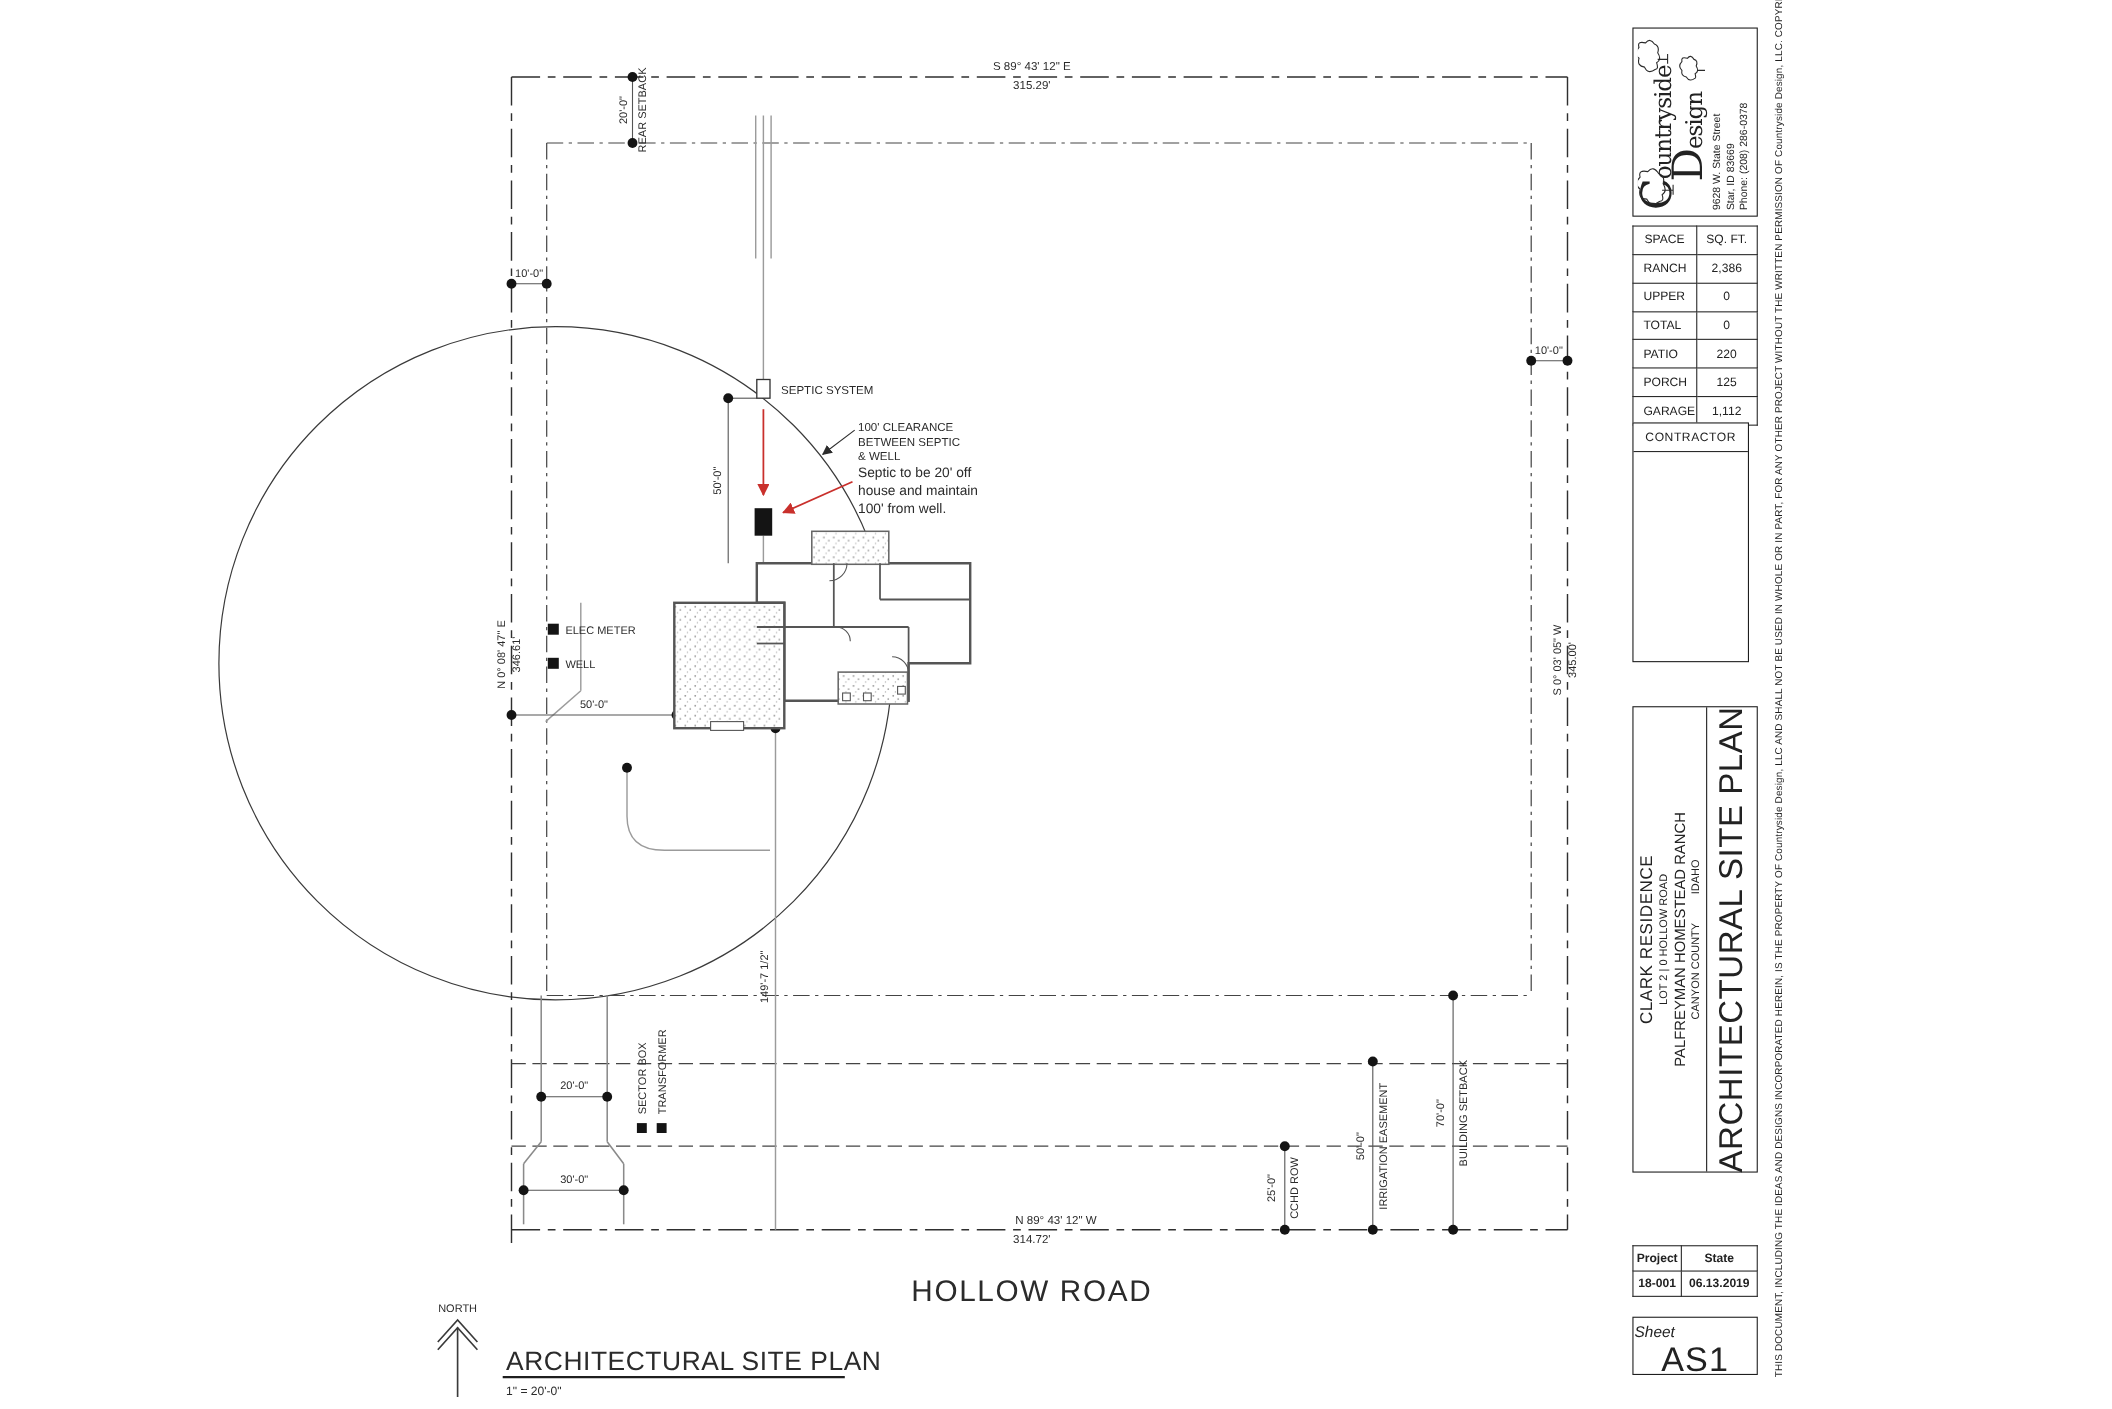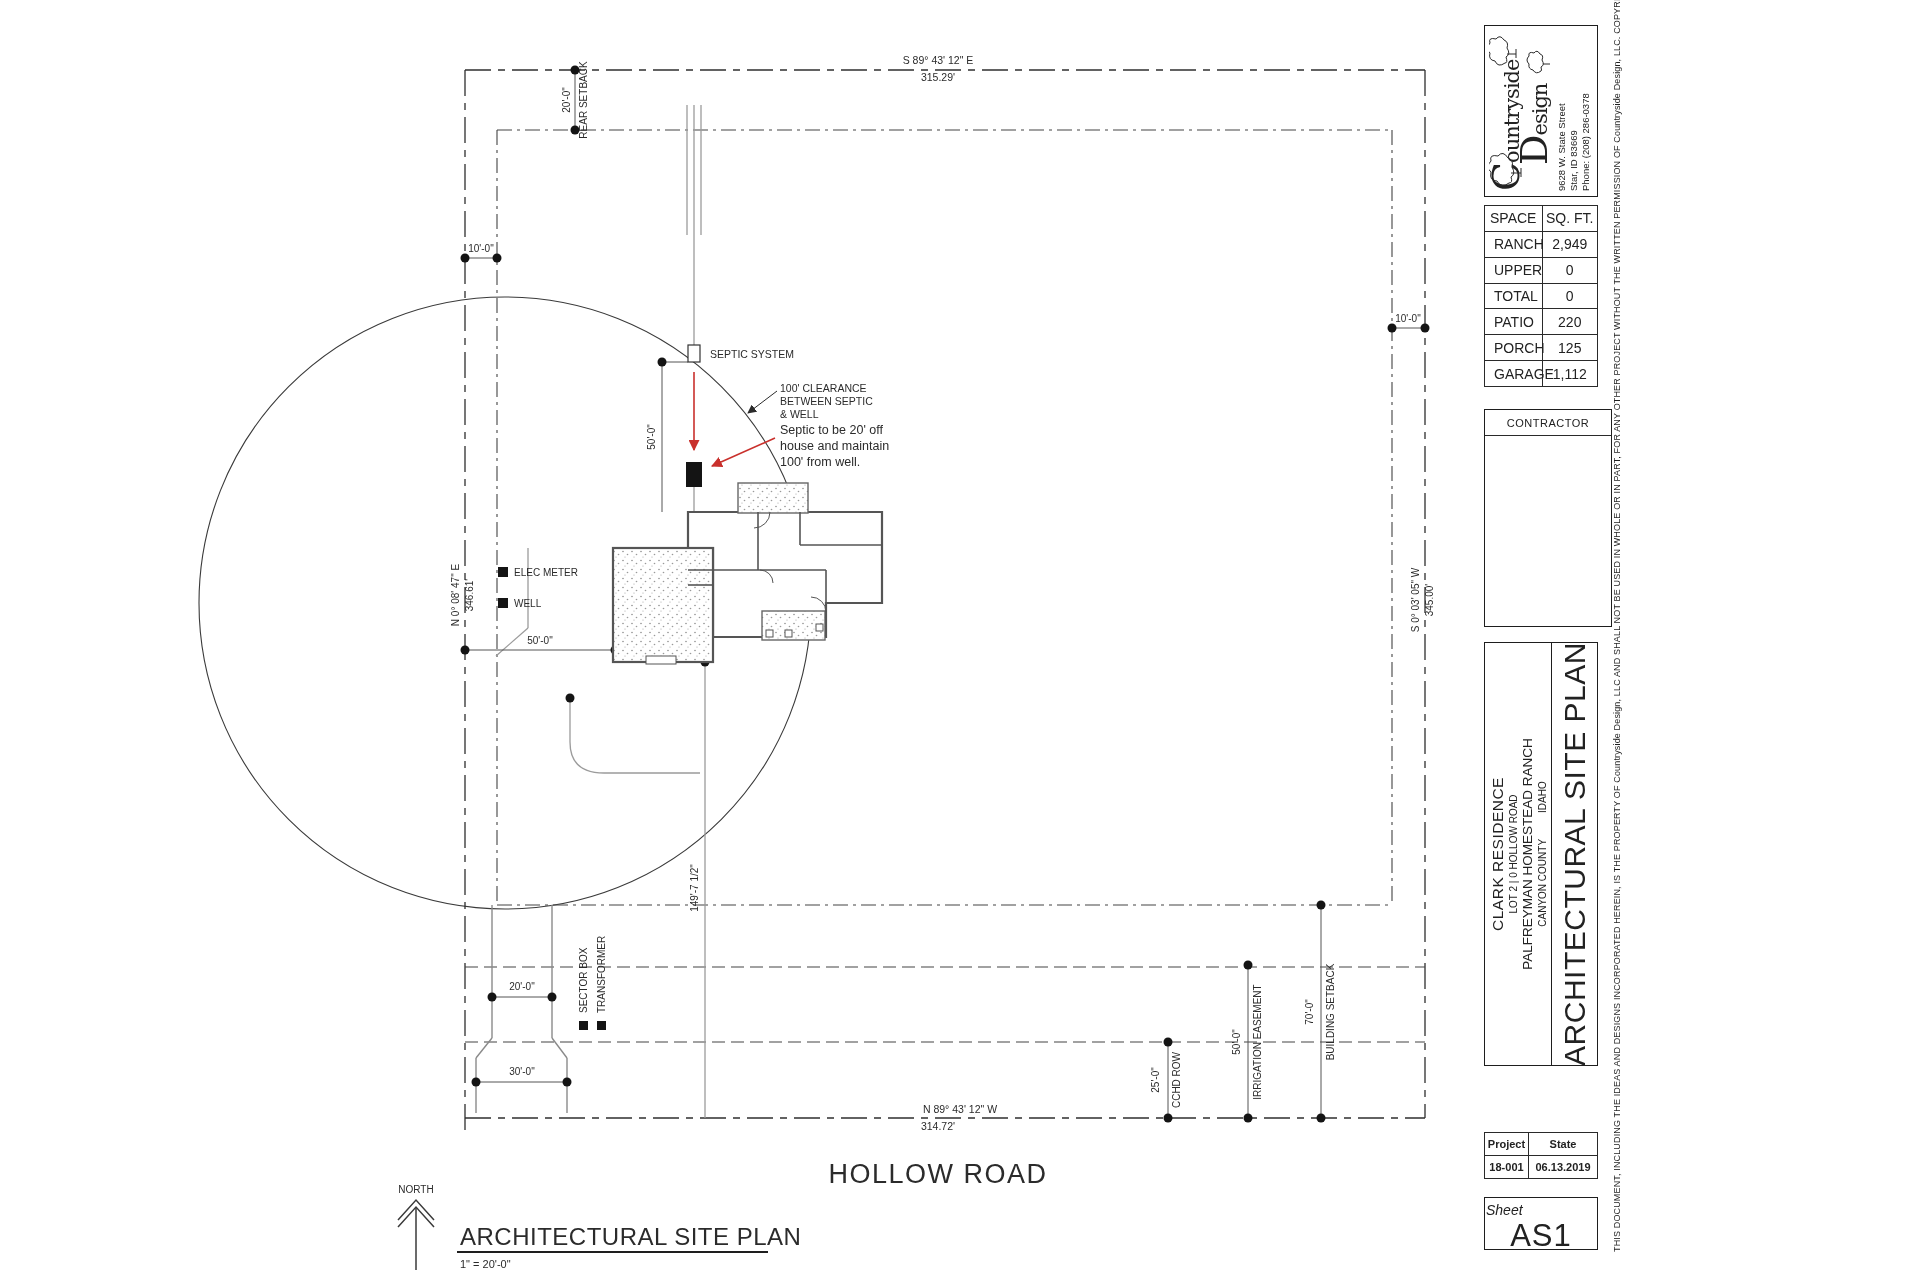--- a/index.html
+++ b/index.html
@@ -12,21 +12,21 @@
   .logo-rot{position:absolute;left:50%;top:50%;transform:translate(-50%,-50%) rotate(-90deg);
             width:160px;height:104px;display:flex;flex-direction:column;align-items:flex-start;}
   .logo-name{font-family:"DejaVu Serif",serif;line-height:0.8;white-space:nowrap;margin-top:2px;}
   .logo-name .l1{font-size:21px;letter-spacing:-1px;}
   .logo-name .l2{font-size:21px;letter-spacing:-1px;margin-left:26px;display:block;margin-top:-2px;}
   .logo-name .cap{font-size:38px;}
   .logo-addr{font-size:9.5px;line-height:1.3;margin-top:6px;letter-spacing:0;}
   .trees{position:absolute;left:0;top:0;width:160px;height:104px;pointer-events:none;}
   
   table.area{border-collapse:collapse;width:100%;height:100%;table-layout:fixed;}
-  table.area td,table.area th{border:1px solid #2a2a2a;font-size:14px;font-weight:normal;
+  table.area td,table.area th{border:1px solid #2a2a2a;font-size:11px;font-weight:normal;
       padding:0 0 0 9px;text-align:left;vertical-align:middle;}
   table.area th{text-align:center;padding:0;}
   table.area td.num{text-align:center;padding:0;}
   
   .contractor-hd{border-bottom:1px solid #2a2a2a;text-align:center;font-size:11px;
       padding:7px 0 6px 0;letter-spacing:0.5px;}
   
   .proj-left{position:absolute;left:0;top:0;width:66px;height:100%;}
   .proj-right{position:absolute;right:0;top:0;width:46px;height:100%;border-left:1.3px solid #1e1e1e;box-sizing:border-box;}
   .rot-center{position:absolute;left:50%;top:50%;transform:translate(-50%,-50%) rotate(-90deg);
@@ -273,21 +273,21 @@
 
   <div class="tbbox" style="left:1484px;top:205px;width:114px;height:182px;border:none;">
     <table class="area">
       <tbody>
           <tr>
         <th style="width:50%">SPACE</th>
         <th>SQ. FT.</th>
       </tr>
       <tr>
         <td>RANCH</td>
-        <td class="num">2,949</td>
+        <td class="num">2,386</td>
       </tr>
       <tr>
         <td>UPPER</td>
         <td class="num">0</td>
       </tr>
       <tr>
         <td>TOTAL</td>
         <td class="num">0</td>
       </tr>
       <tr>
@@ -299,21 +299,21 @@
         <td class="num">125</td>
       </tr>
       <tr>
         <td>GARAGE</td>
         <td class="num">1,112</td>
       </tr>
     </tbody>
       </table>
   </div>
 
-  <div class="tbbox" style="left:1484px;top:409px;width:128px;height:218px;">
+  <div class="tbbox" style="left:1484px;top:384px;width:106px;height:218px;">
     <div class="contractor-hd">CONTRACTOR</div>
   </div>
 
   <div class="tbbox" style="left:1484px;top:642px;width:114px;height:424px;">
     <div class="proj-left">
       <div class="rot-center">
         <div class="pj-client">CLARK RESIDENCE</div>
         <div class="pj-lot">LOT 2 | 0 HOLLOW ROAD</div>
         <div class="pj-sub">PALFREYMAN HOMESTEAD RANCH</div>
         <div class="pj-cty">

